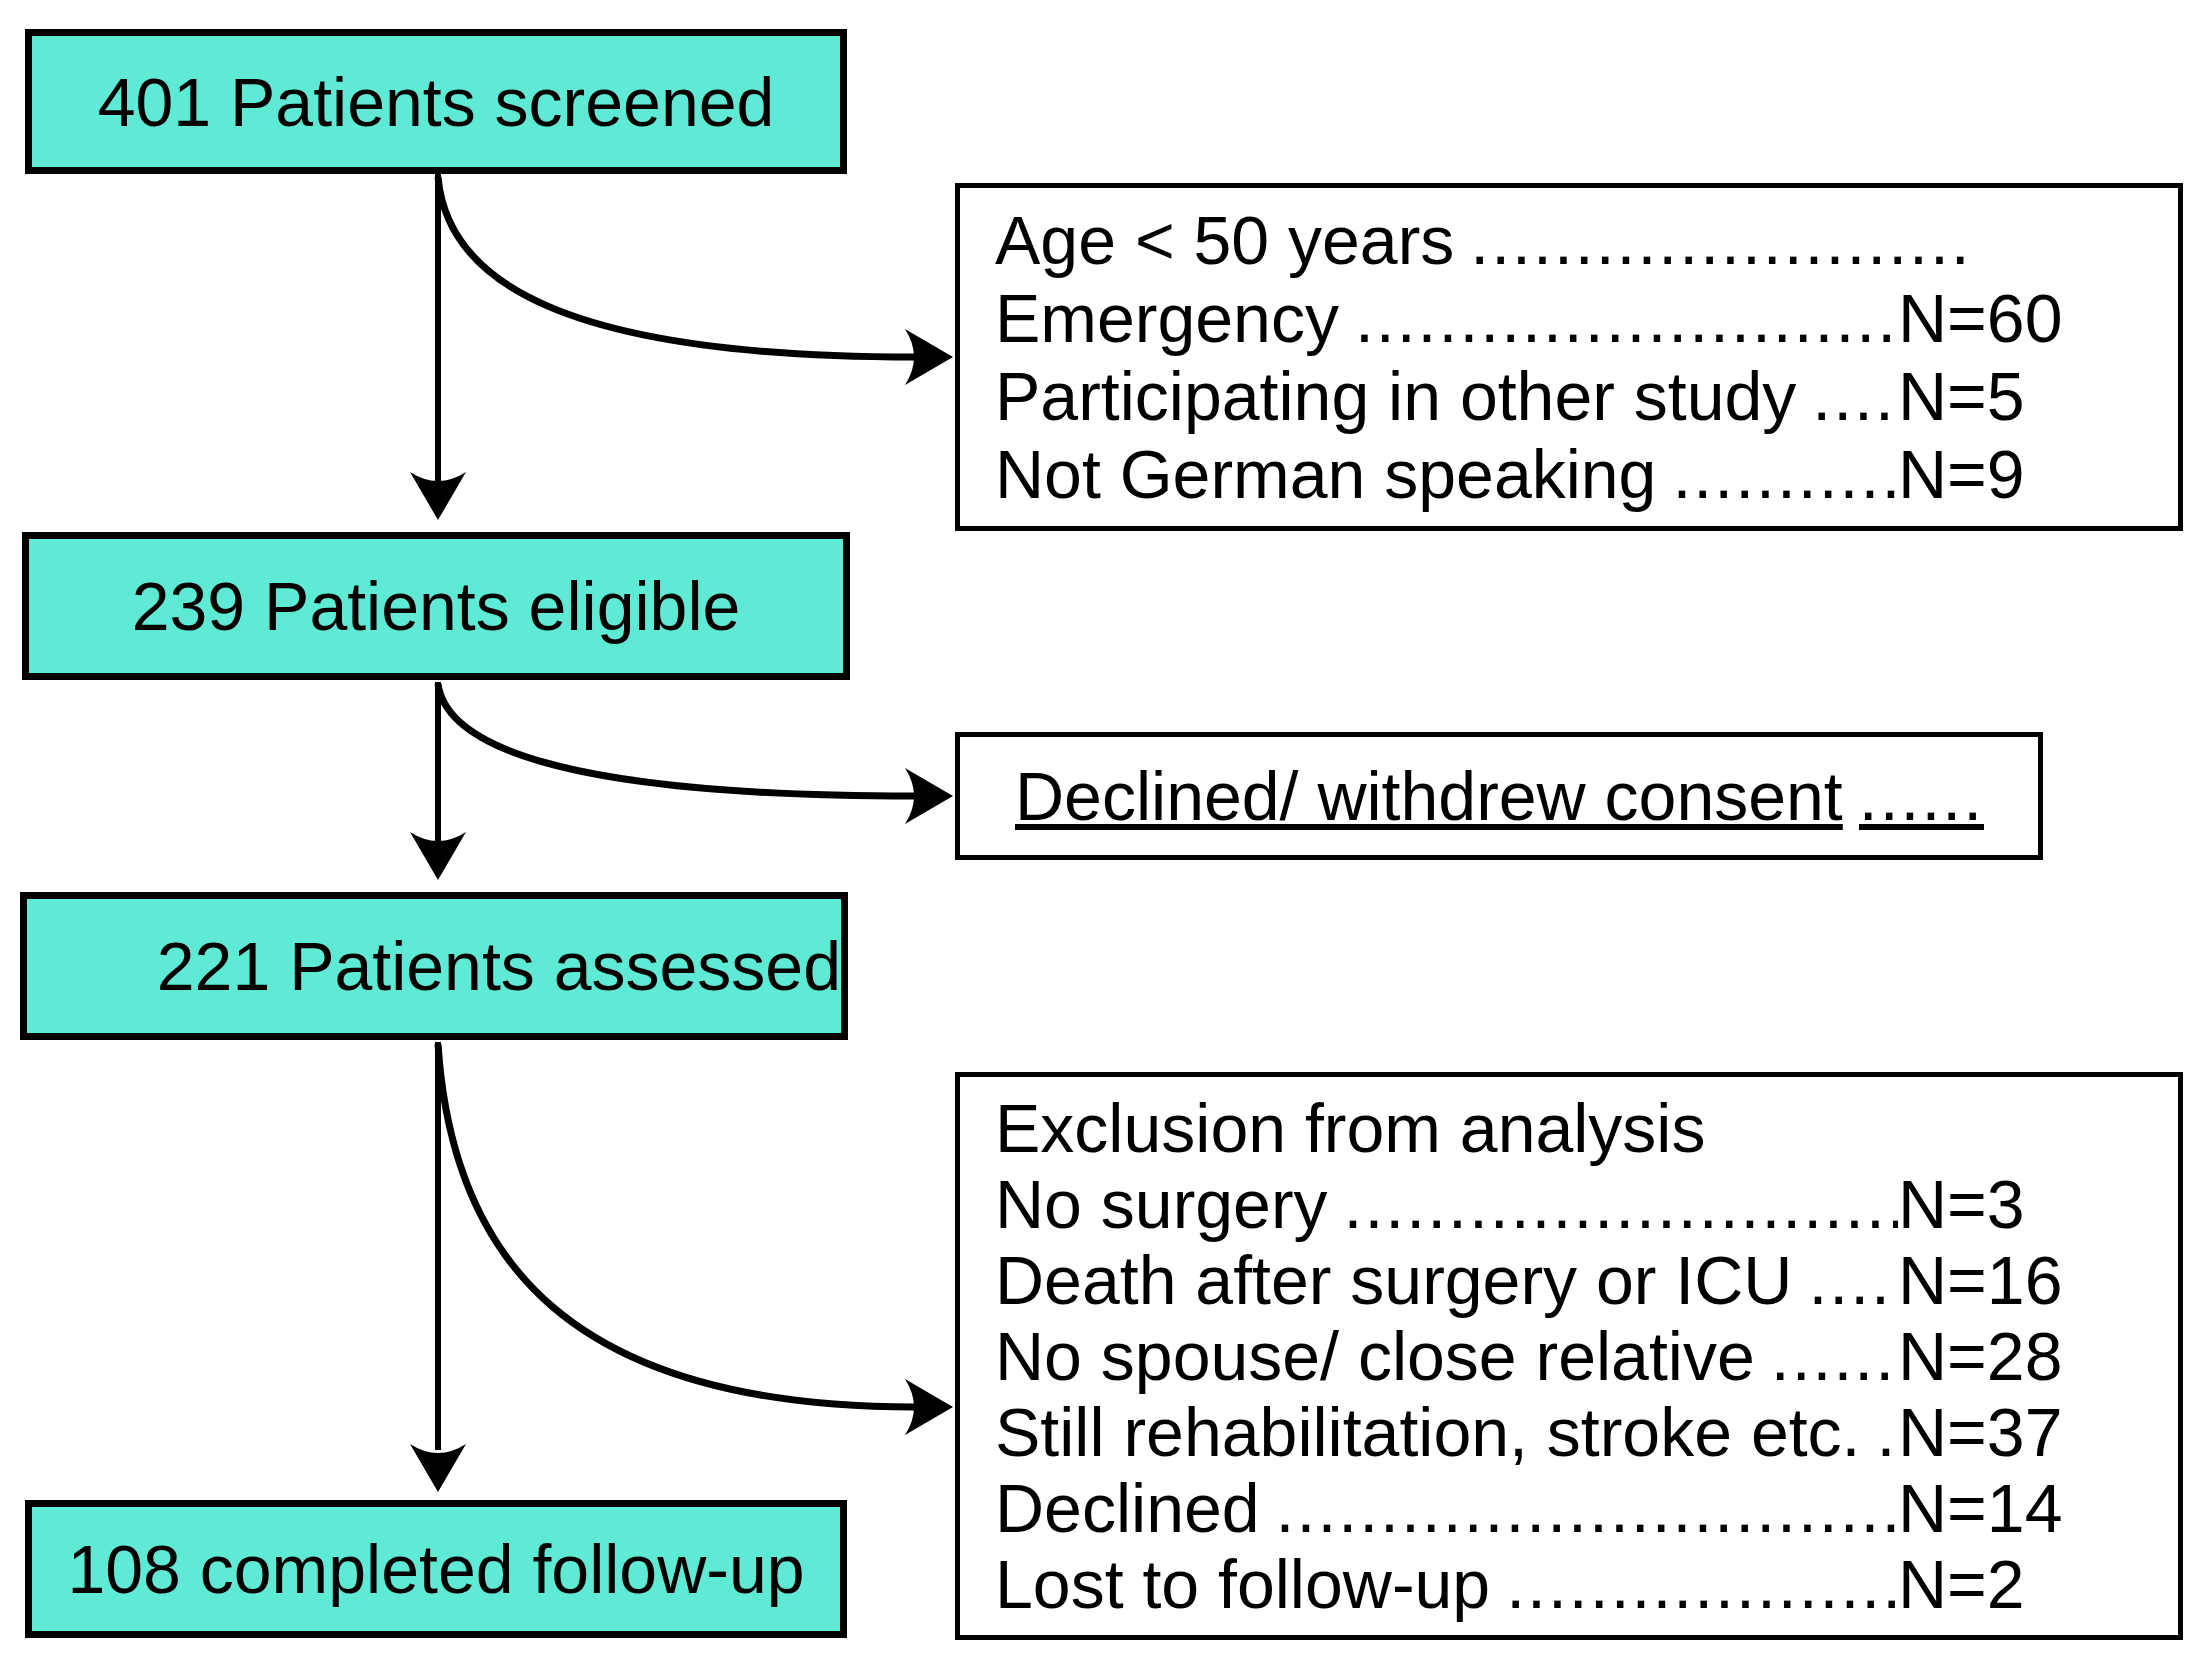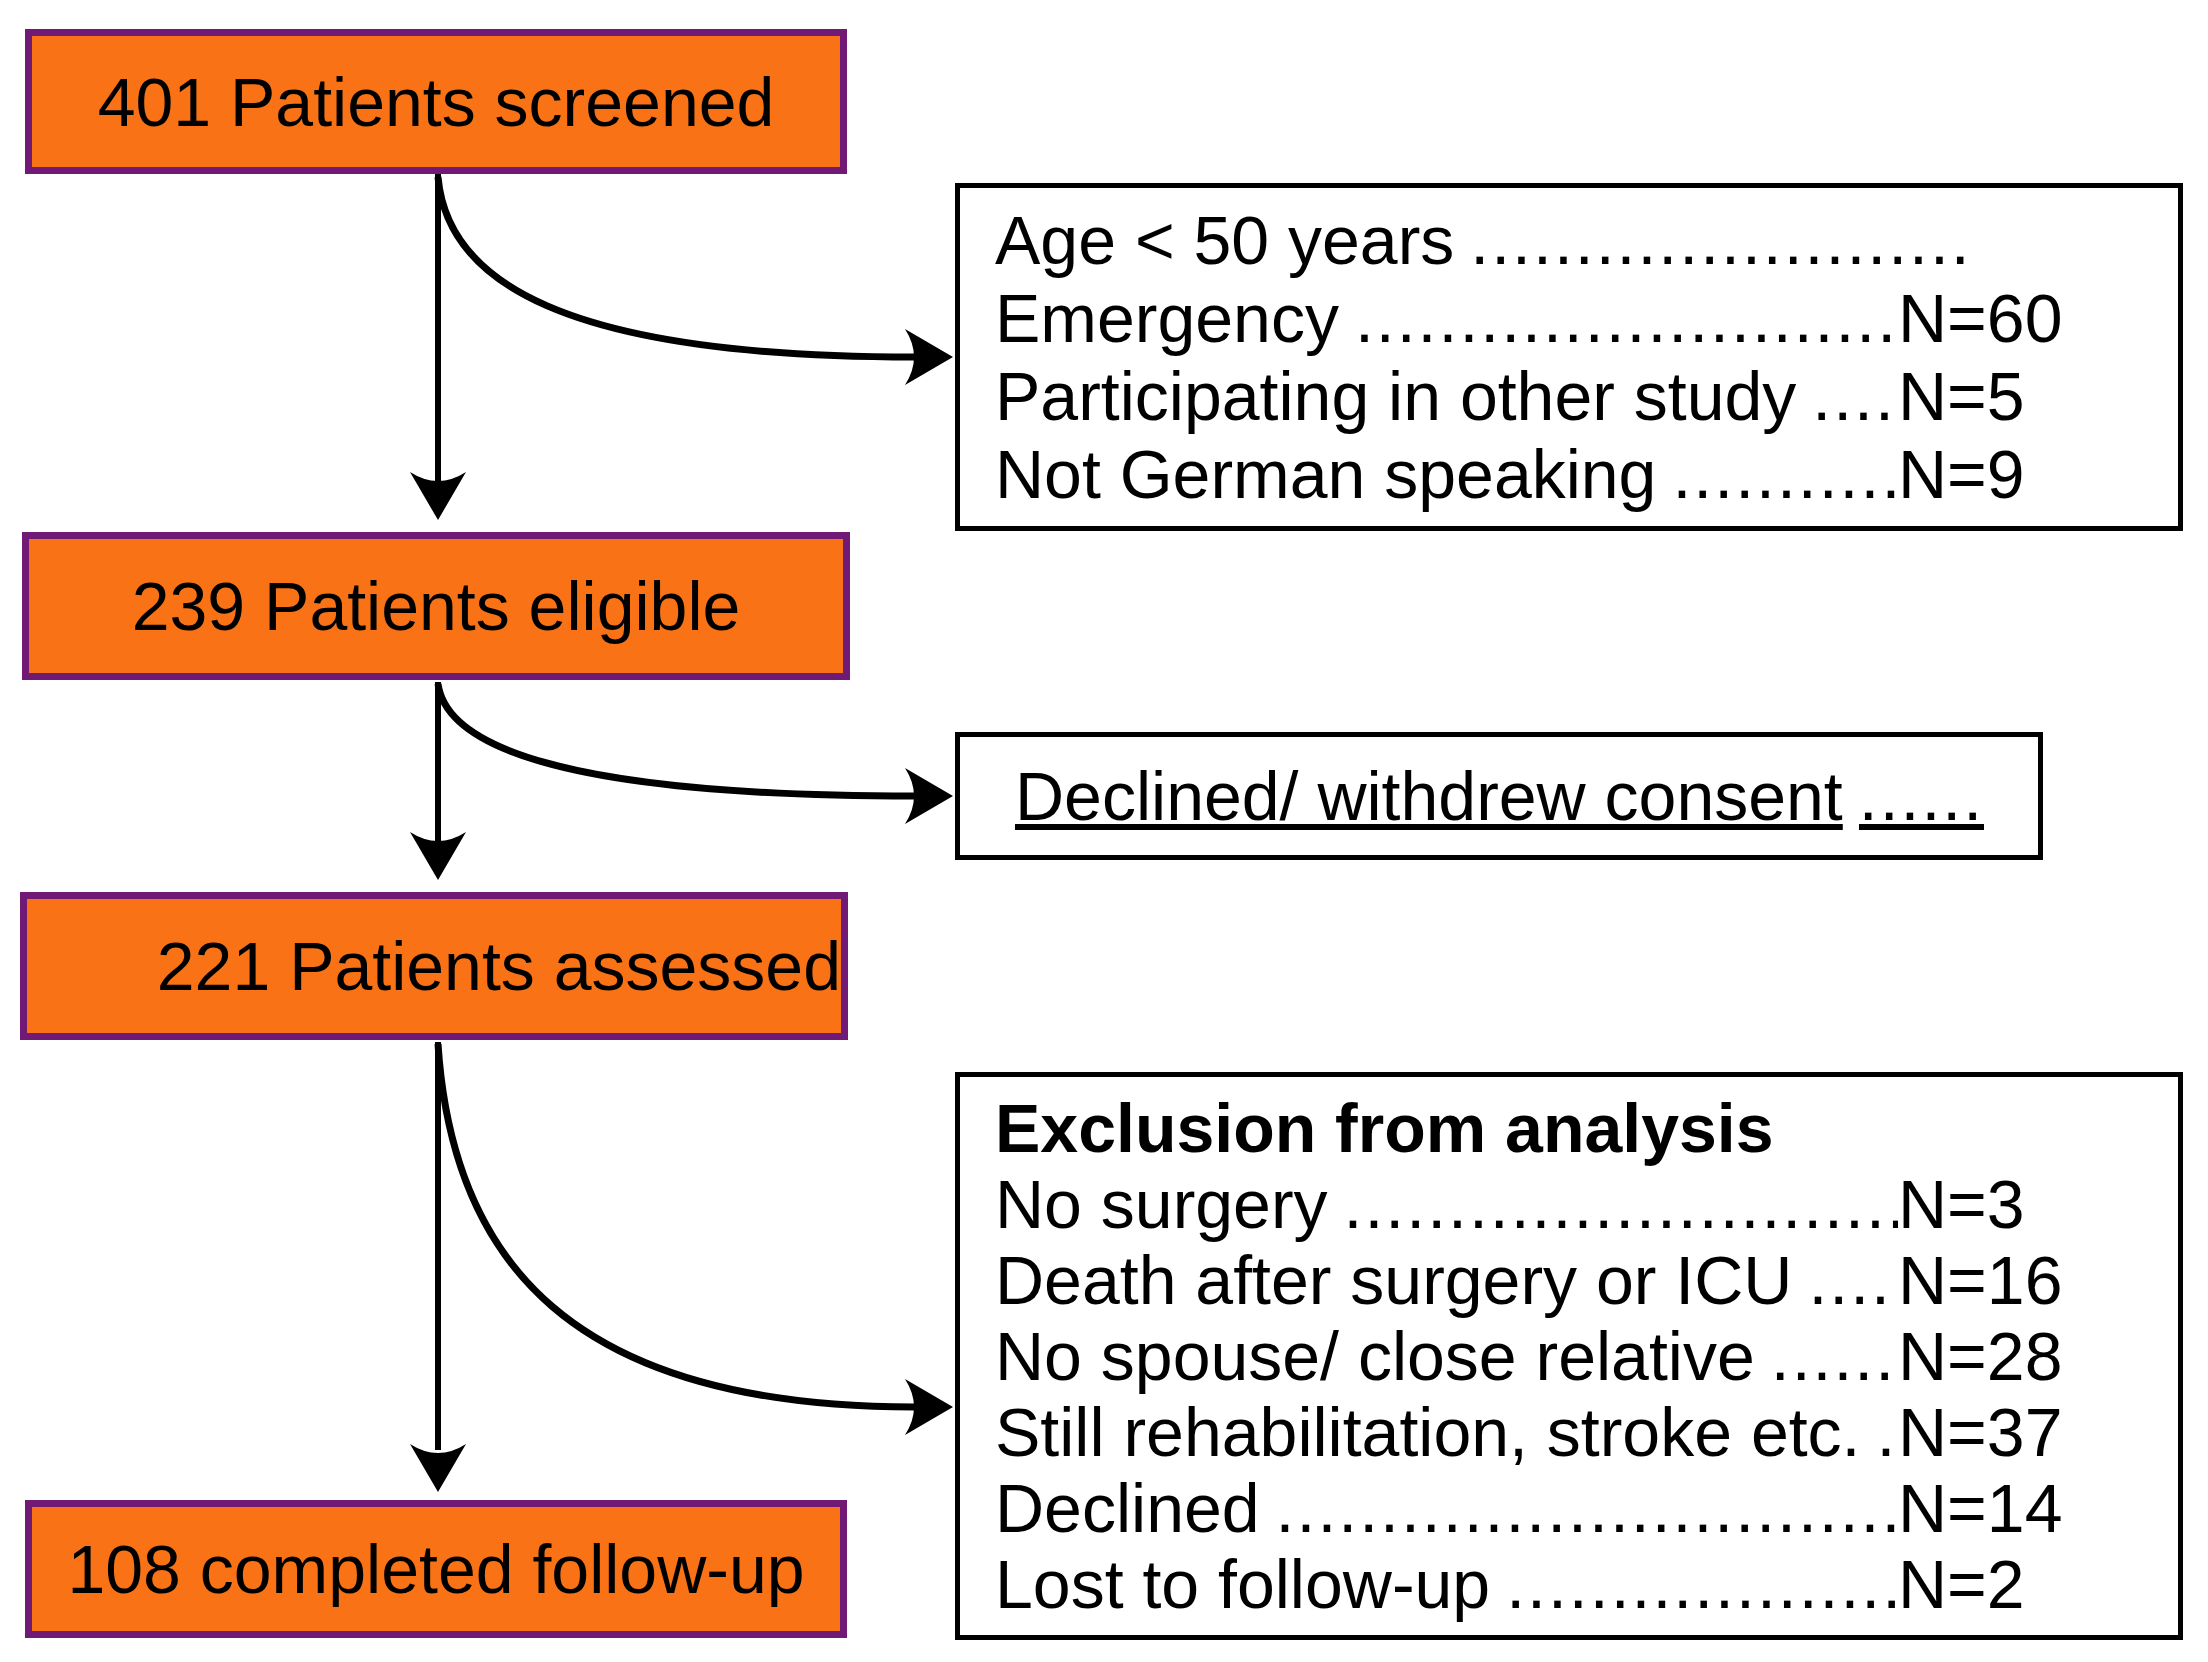--- a/index.html
+++ b/index.html
@@ -21,22 +21,22 @@
     left: 0;
     top: 0;
     width: 2208px;
     height: 1662px;
     pointer-events: none;
   }
   
   .fbox {
     position: absolute;
     box-sizing: border-box;
-    border: 7px solid #701a75;
-    background: #f97316;
+    border: 7px solid #000000;
+    background: #5eead4;
     display: flex;
     align-items: center;
     justify-content: center;
     font-size: 68px;
     white-space: nowrap;
   }
   #box-screened  { left: 25px;  top: 29px;   width: 822px; height: 145px; }
   #box-eligible  { left: 22px;  top: 532px;  width: 828px; height: 148px; }
   #box-assessed  { left: 20px;  top: 892px;  width: 828px; height: 148px; justify-content: flex-end; }
   #box-followup  { left: 25px;  top: 1500px; width: 822px; height: 138px; }
@@ -58,21 +58,21 @@
   #xbox-analysis  { left: 955px; top: 1072px; width: 1228px; height: 568px; }
 
   .xrow {
     display: flex;
     align-items: baseline;
     white-space: nowrap;
     line-height: 78px;
   }
   #xbox-analysis .xrow { line-height: 76px; }
   .xtitle {
-    font-weight: bold;
+    font-weight: normal;
     line-height: 76px;
     white-space: nowrap;
   }
   .dots {
     margin-left: 16px;
     letter-spacing: 2px;
     overflow: hidden;
   }
   .nval {
     margin-left: auto;

